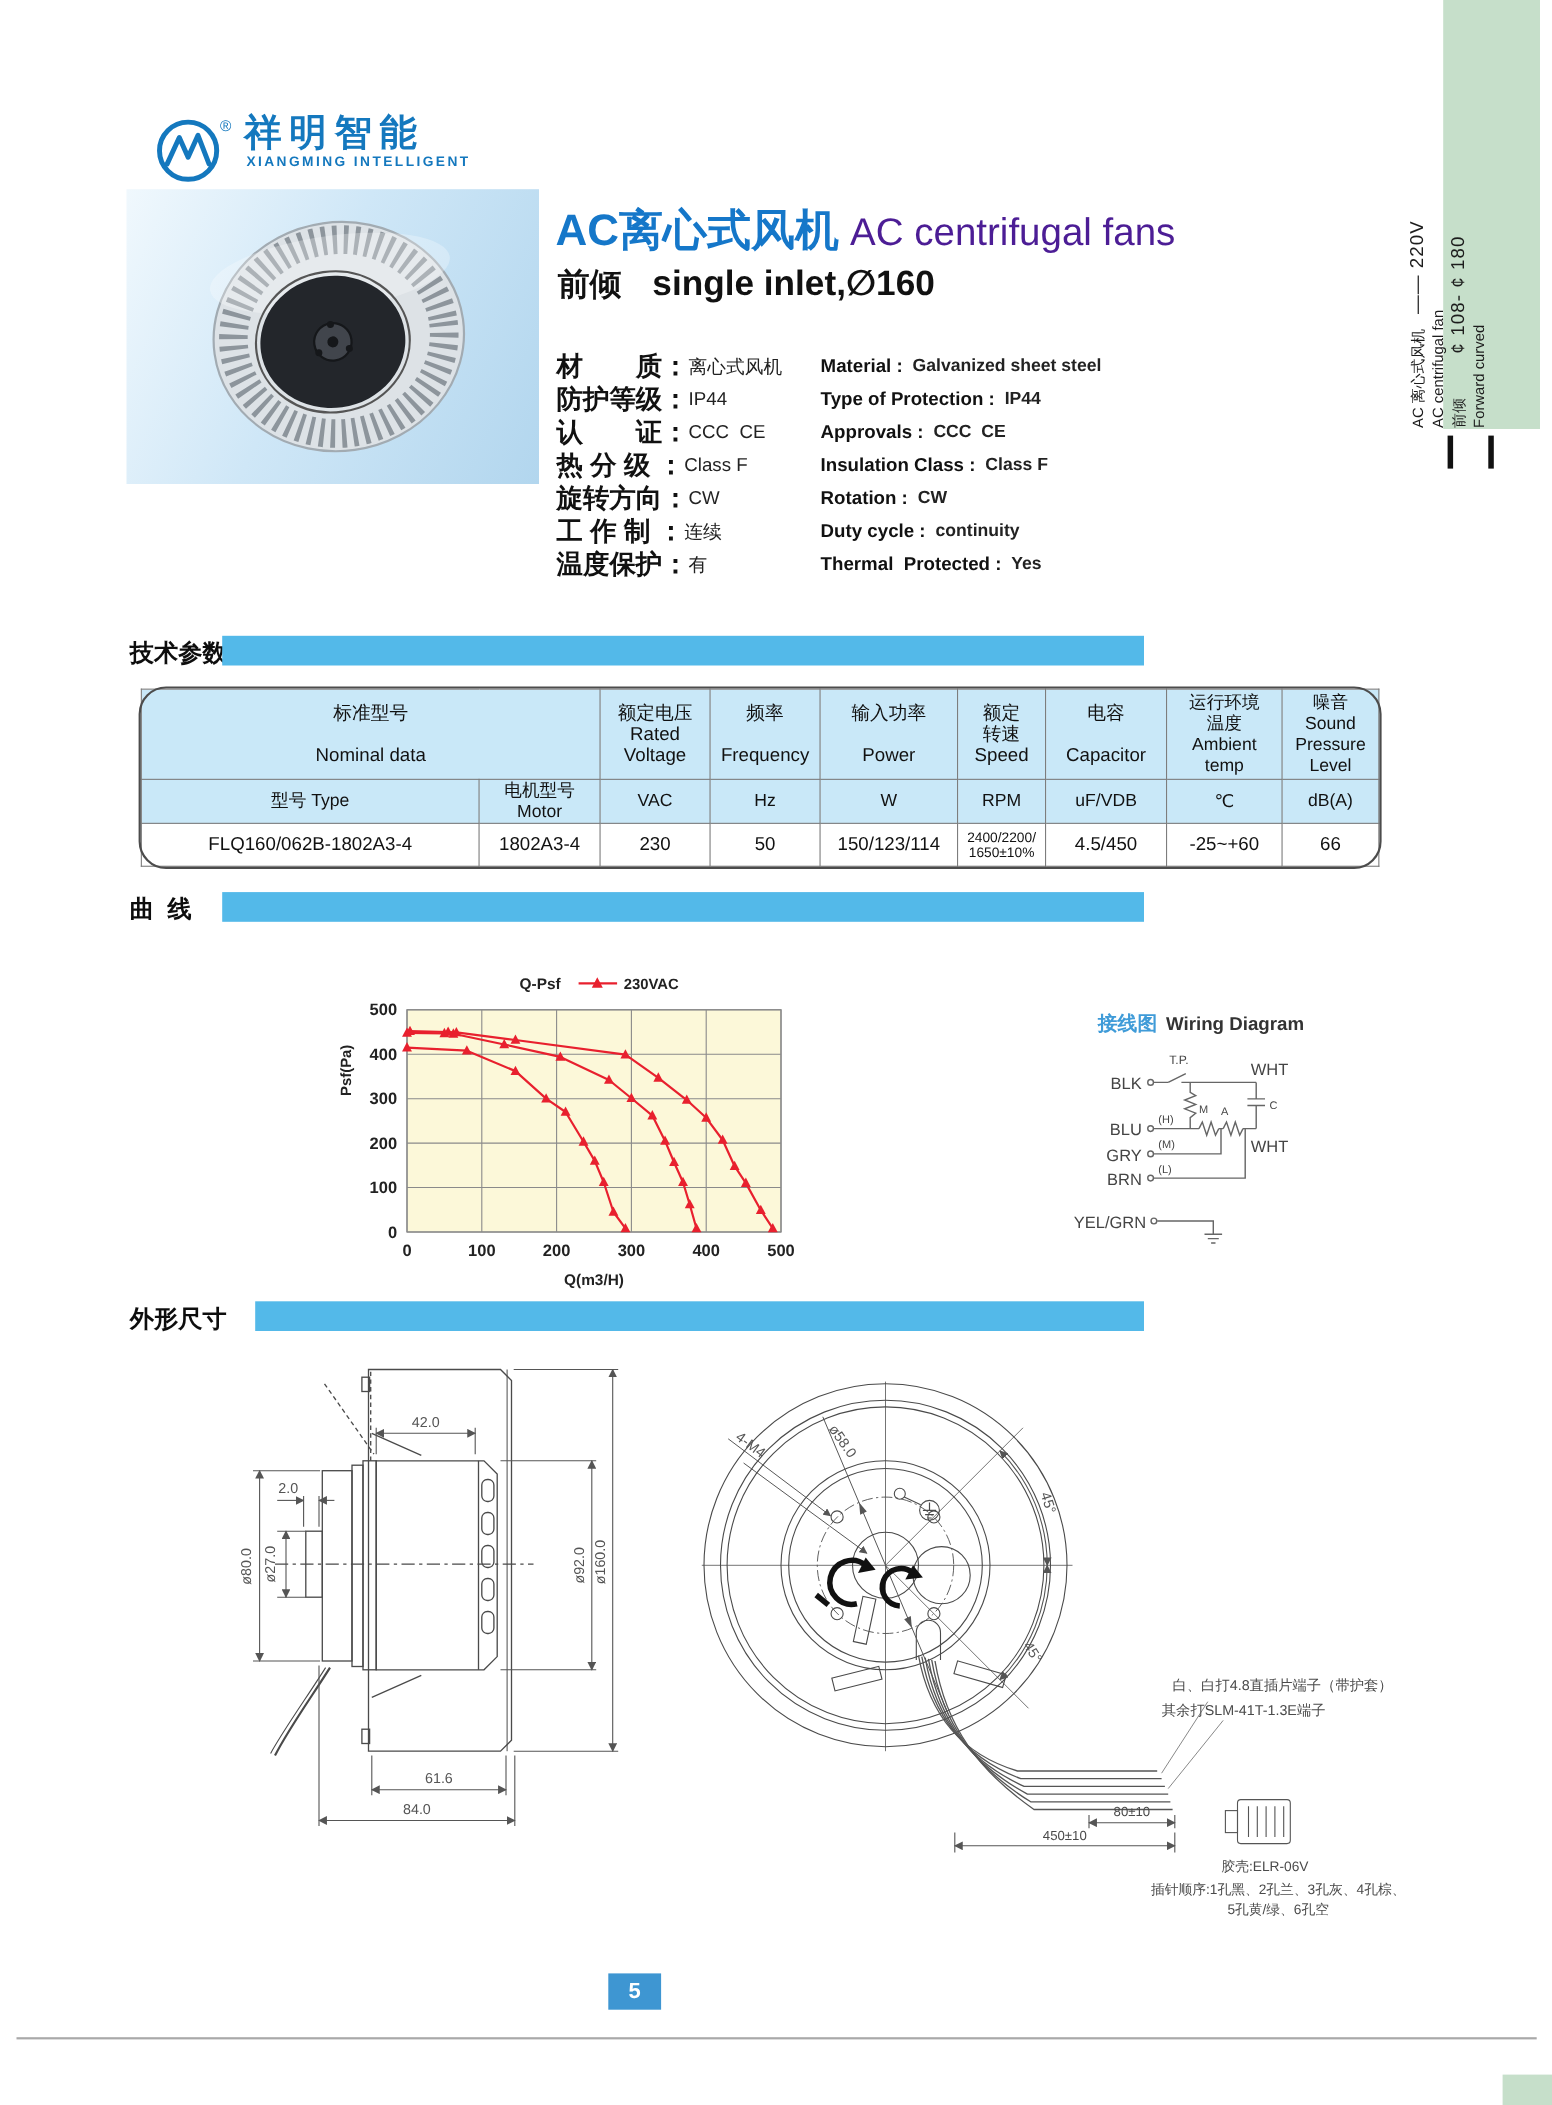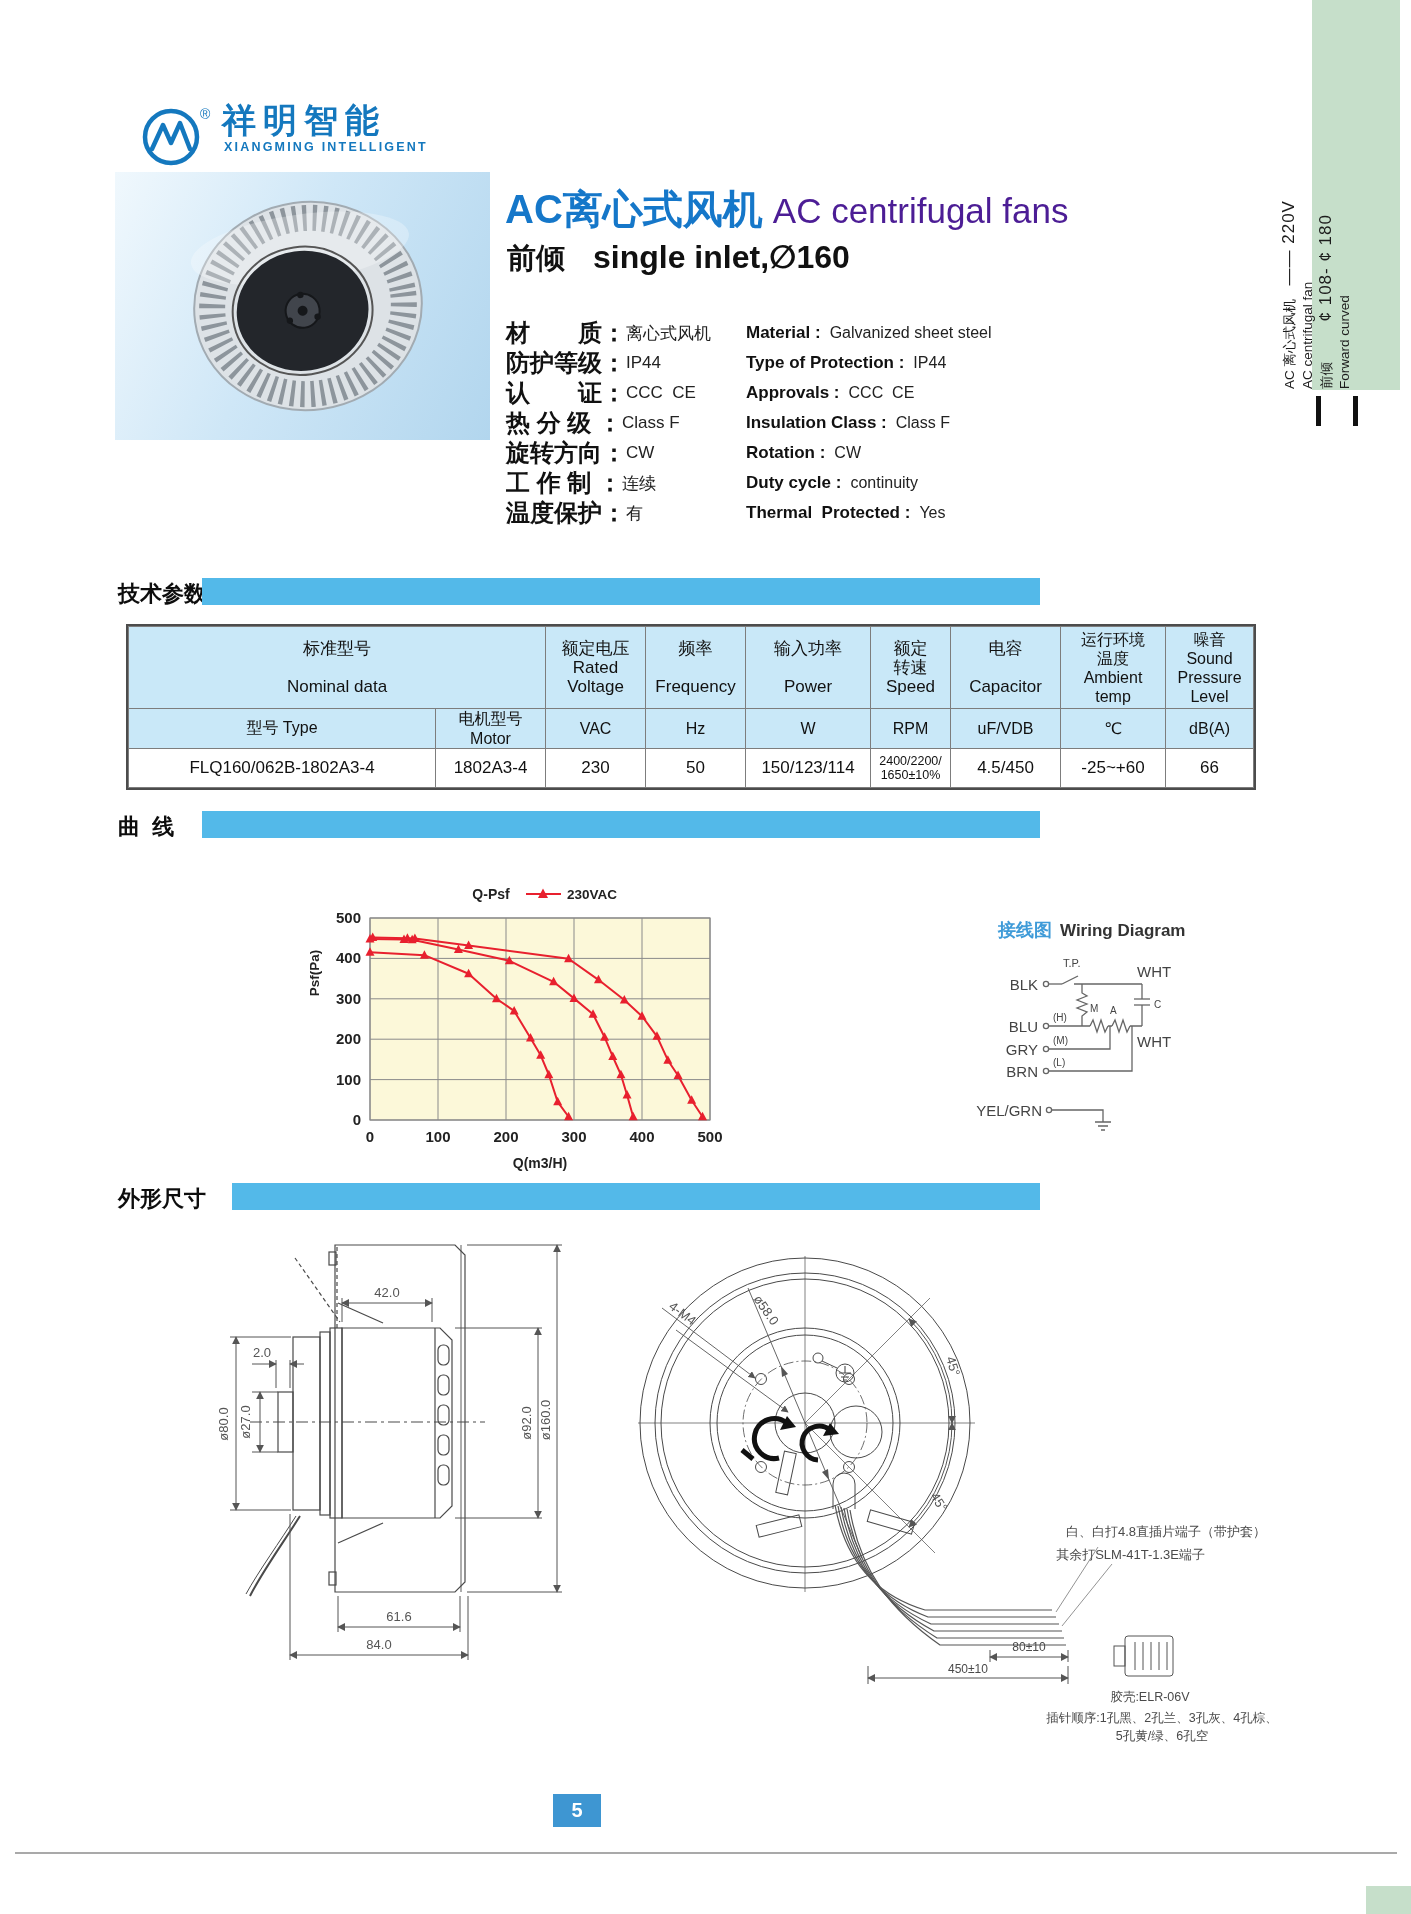--- a/index.html
+++ b/index.html
@@ -4,37 +4,37 @@
 <style>
   html,body{margin:0;padding:0;background:#fff;}
   #page{position:relative;width:1411px;height:1914px;background:#fff;overflow:hidden;
         font-family:"Liberation Sans","DejaVu Sans",sans-serif;color:#1e1e1e;}
   .abs{position:absolute;}
   
   .srow{display:flex;align-items:center;height:30px;}
   .sl-cn{font-weight:bold;font-size:24px;color:#111;white-space:pre;}
   .sv-cn{font-size:17px;color:#222;white-space:pre;}
   .sl-en{font-weight:bold;font-size:17px;color:#111;white-space:pre;}
-  .sv-en{font-size:16px;color:#222;margin-left:9px;white-space:pre;}
+  .sv-en{font-size:16px;color:#222;margin-left:9px;white-space:pre;font-weight:bold;}
   
   .sec-label{font-weight:bold;font-size:22px;color:#0d0d0d;white-space:pre;}
   .sec-bar{position:absolute;height:27px;background:#53b9e9;}
   
   .vt{position:absolute;transform:rotate(-90deg);transform-origin:left bottom;white-space:nowrap;}
   .vt .ln{font-size:13.5px;line-height:18px;color:#1c1c1c;white-space:pre;}
   .vt .suffix{font-size:17px;font-weight:500;letter-spacing:1px;}
   
   table.spec{border-collapse:collapse;table-layout:fixed;width:1125px;}
   table.spec td{border:1px solid #7d7d7d;padding:0;text-align:center;vertical-align:middle;
                 white-space:pre-line;}
   table.spec .hd{background:#c9e8f8;font-size:17px;line-height:19px;color:#111;}
   table.spec .hd2{background:#c9e8f8;font-size:16px;color:#111;}
   table.spec .dt{background:#fff;font-size:17px;color:#111;}
   table.spec .dt-small{background:#fff;font-size:12.5px;line-height:14px;color:#111;}
-  .tblwrap{outline:2px solid #4c4c4c;}
+  .tblwrap{outline:2px solid #4c4c4c;border-radius:23px;}
   svg text{font-family:"Liberation Sans","DejaVu Sans",sans-serif;}
   .wiring-label{font-family:"Liberation Serif","DejaVu Serif",serif;}
 </style>
 </head>
 <body>
 
 <div id="page">
 
   <div class="abs" style="left:140px;top:105px;">
     <svg width="110" height="70" viewBox="0 0 110 70">

